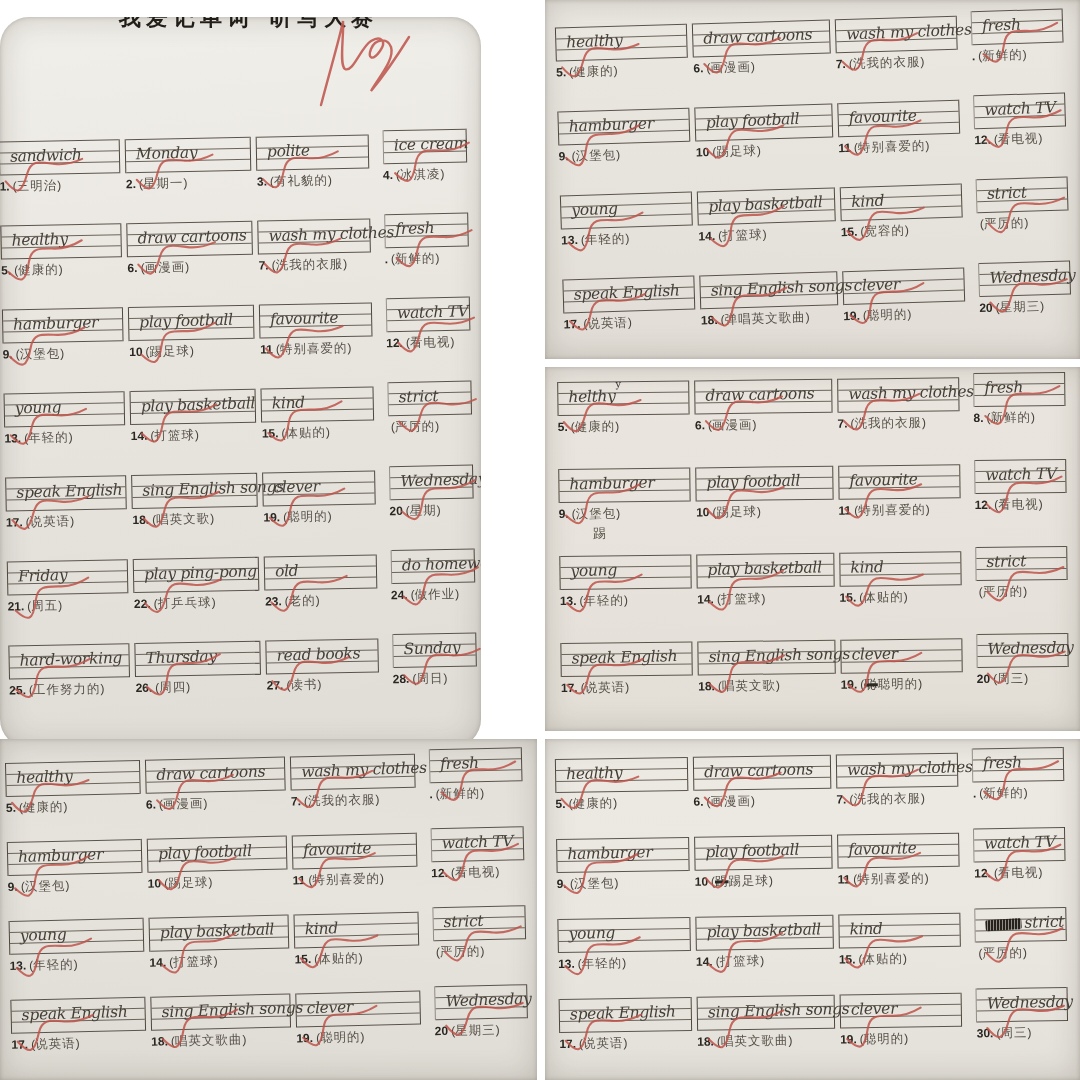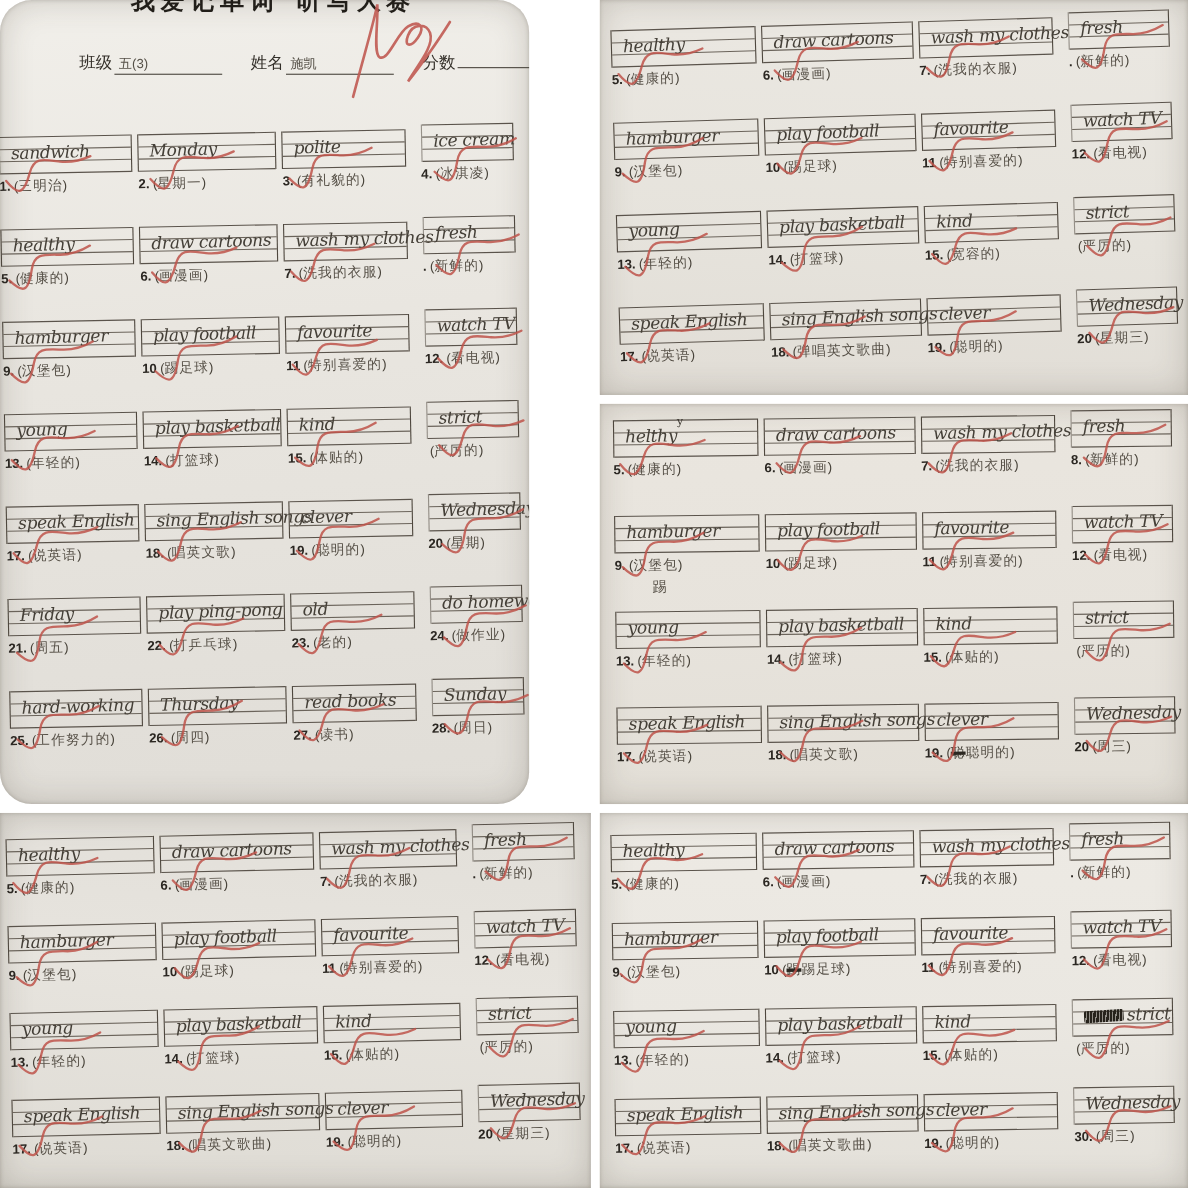--- a/index.html
+++ b/index.html
@@ -1,19 +1,19 @@
 <!DOCTYPE html>
 <html><head>
 <meta charset="utf-8">
 <style>
   html,body{margin:0;padding:0;background:#ffffff;}
   #root{position:relative;width:1080px;height:1080px;background:#ffffff;overflow:hidden;
         font-family:"Liberation Sans", sans-serif;}
   .photo{position:absolute;overflow:hidden;box-shadow:inset 0 0 30px rgba(70,58,44,.22), inset 0 0 4px rgba(60,50,40,.25);}
-  .photo-main{left:0;top:0;width:481px;height:731px;background:linear-gradient(175deg,#f1efea 0%,#e9e6e0 40%,#e0ddd7 100%);padding:0;border-radius:29px;}
+  .photo-main{left:0;top:17px;width:481px;height:731px;background:linear-gradient(175deg,#f1efea 0%,#e9e6e0 40%,#e0ddd7 100%);padding:0;border-radius:29px;}
   .photo-tr{left:545px;top:0;width:535px;height:359px;background:linear-gradient(182deg,#ebe8e2 0%,#e6e3dc 60%,#e1ddd6 100%);}
   .photo-mr{left:545px;top:367px;width:535px;height:364px;background:linear-gradient(178deg,#eae6df 0%,#e7e3dc 55%,#e2ded6 100%);}
   .photo-bl{left:0;top:739px;width:537px;height:341px;background:linear-gradient(184deg,#e2dfd9 0%,#e7e4de 45%,#deDBd4 100%);background:linear-gradient(184deg,#e2dfd9 0%,#e7e4de 45%,#dedbd4 100%);}
   .photo-br{left:545px;top:739px;width:535px;height:341px;background:linear-gradient(181deg,#edeae4 0%,#eae7e1 55%,#e3e0d9 100%);}
 
   .rows{position:relative;}
   .photo-main .rows{padding:0 10px 0 4px;transform:rotate(-1.1deg);}
   .photo-tr  .rows{padding:20px 12px 0 14px;transform:rotate(-1.7deg);}
   .photo-mr  .rows{padding:12px 12px 0 14px;transform:rotate(-0.7deg);}
   .photo-bl  .rows{padding:18px 10px 0 8px;transform:rotate(-1.3deg);}
@@ -74,23 +74,20 @@
   svg.flourish path{fill:none;stroke:#c05a52;stroke-width:2.4;stroke-linecap:round;opacity:.9;}
 </style>
 </head>
 <body>
 
 <div id="root">
 
   <section class="photo photo-main">
     <div class="sheet-header">
       <div class="sheet-title">“我爱记单词”听写大赛</div>
-      <div class="fields">
-        <span class="flabel">班级</span><span class="fval">五(3)</span><span class="flabel">姓名</span><span class="fval">施凯</span><span class="flabel">分数</span><span class="fval short"></span><span class="dash"></span>
-      </div>
       <svg class="flourish" viewBox="0 0 150 120">
         <path d="M38 98 C48 60 58 26 60 14 C61 30 56 58 62 62 C70 66 78 40 88 34 C98 28 104 34 97 44 C90 54 84 52 88 42 C92 32 104 30 108 40 C112 52 96 70 88 84 C98 72 116 46 126 30"></path>
       </svg>
     </div>
     <div class="rows">
         <div class="strip-row">
           <div class="cell c0">
             <div class="lines">
               <span class="word">sandwich</span>
             </div>

